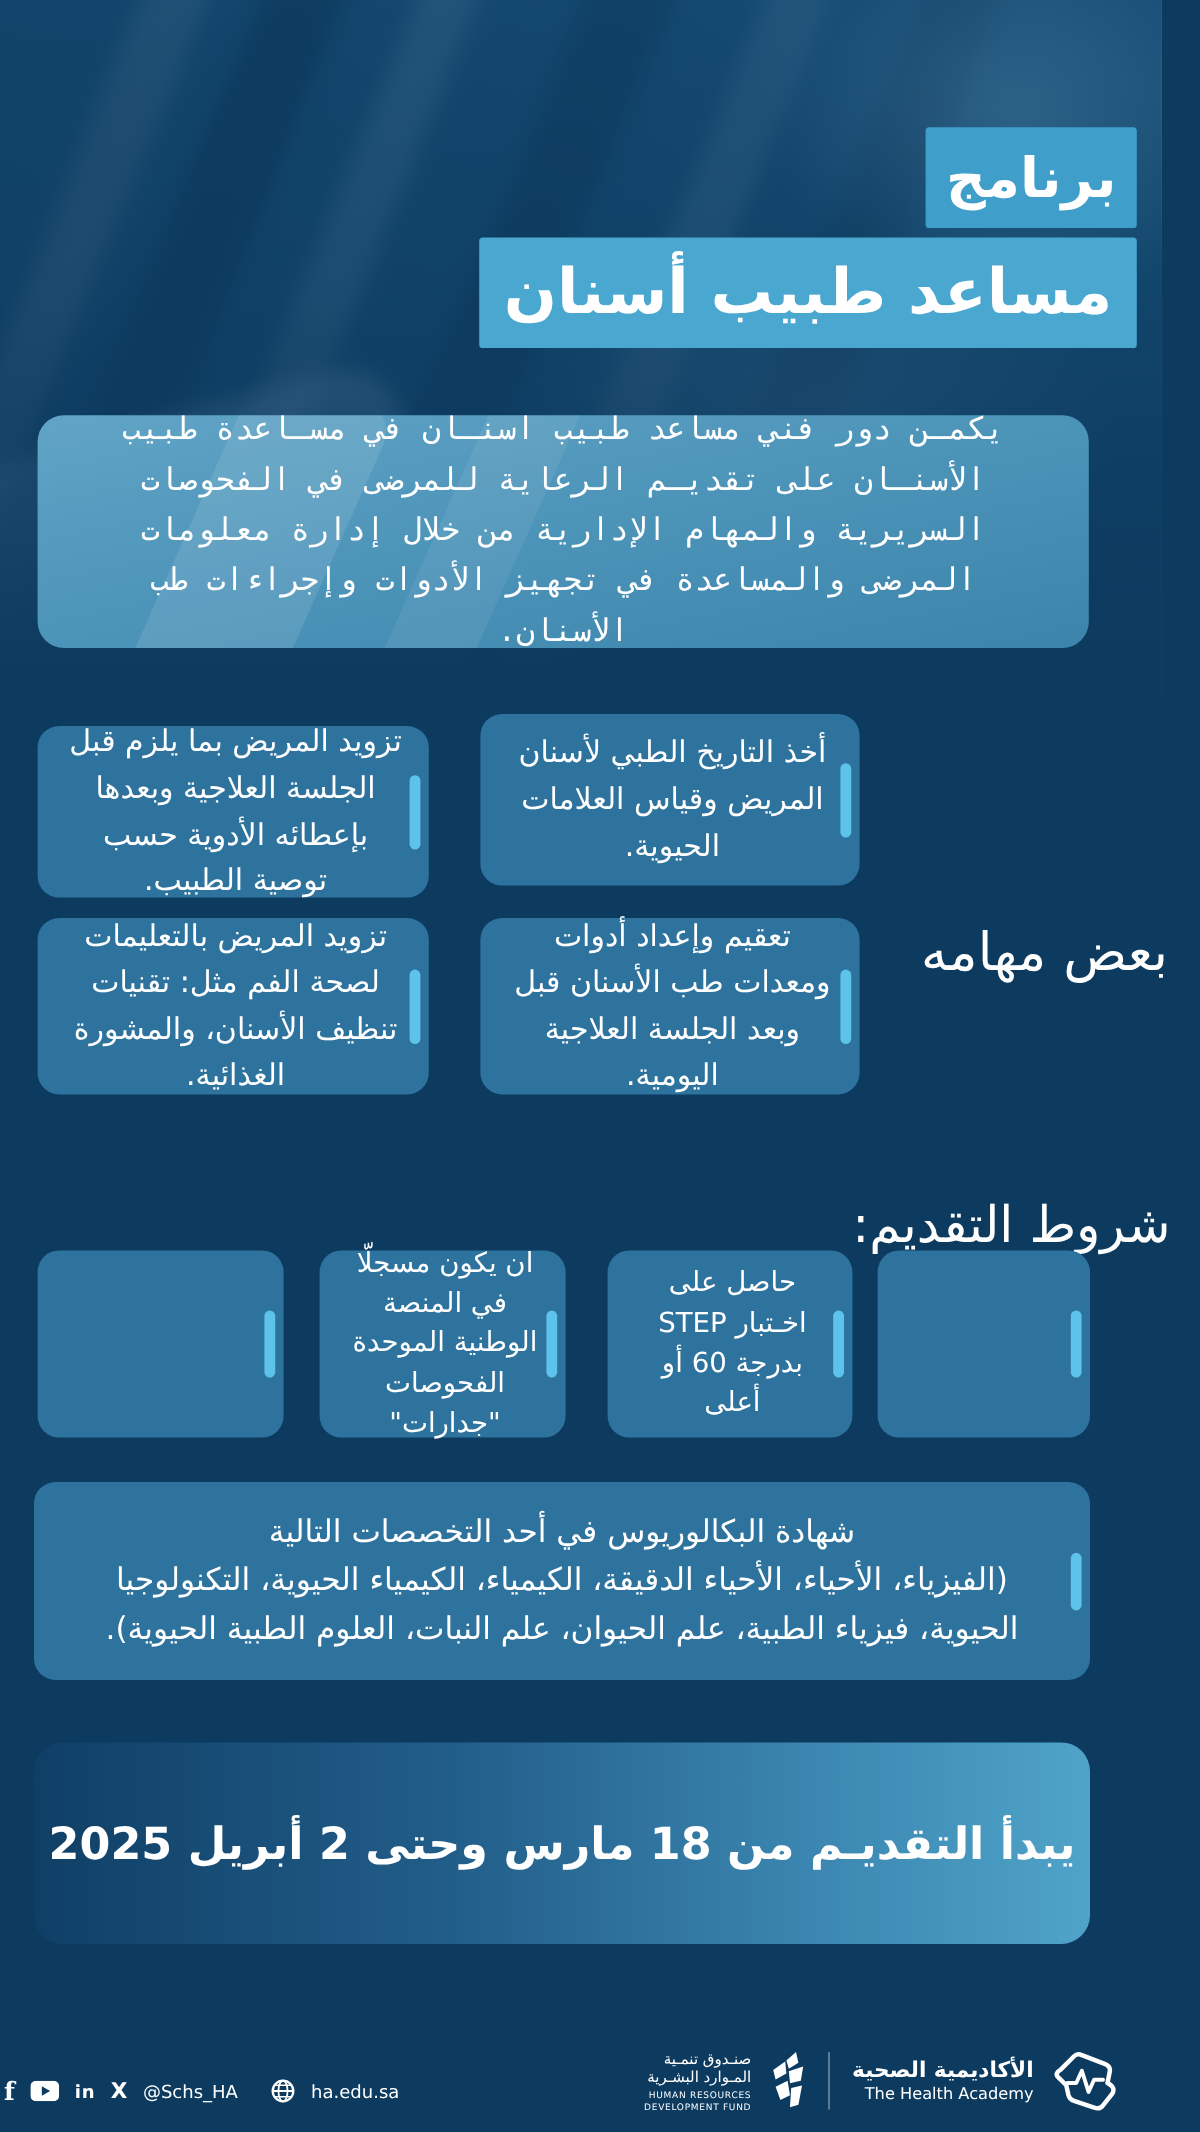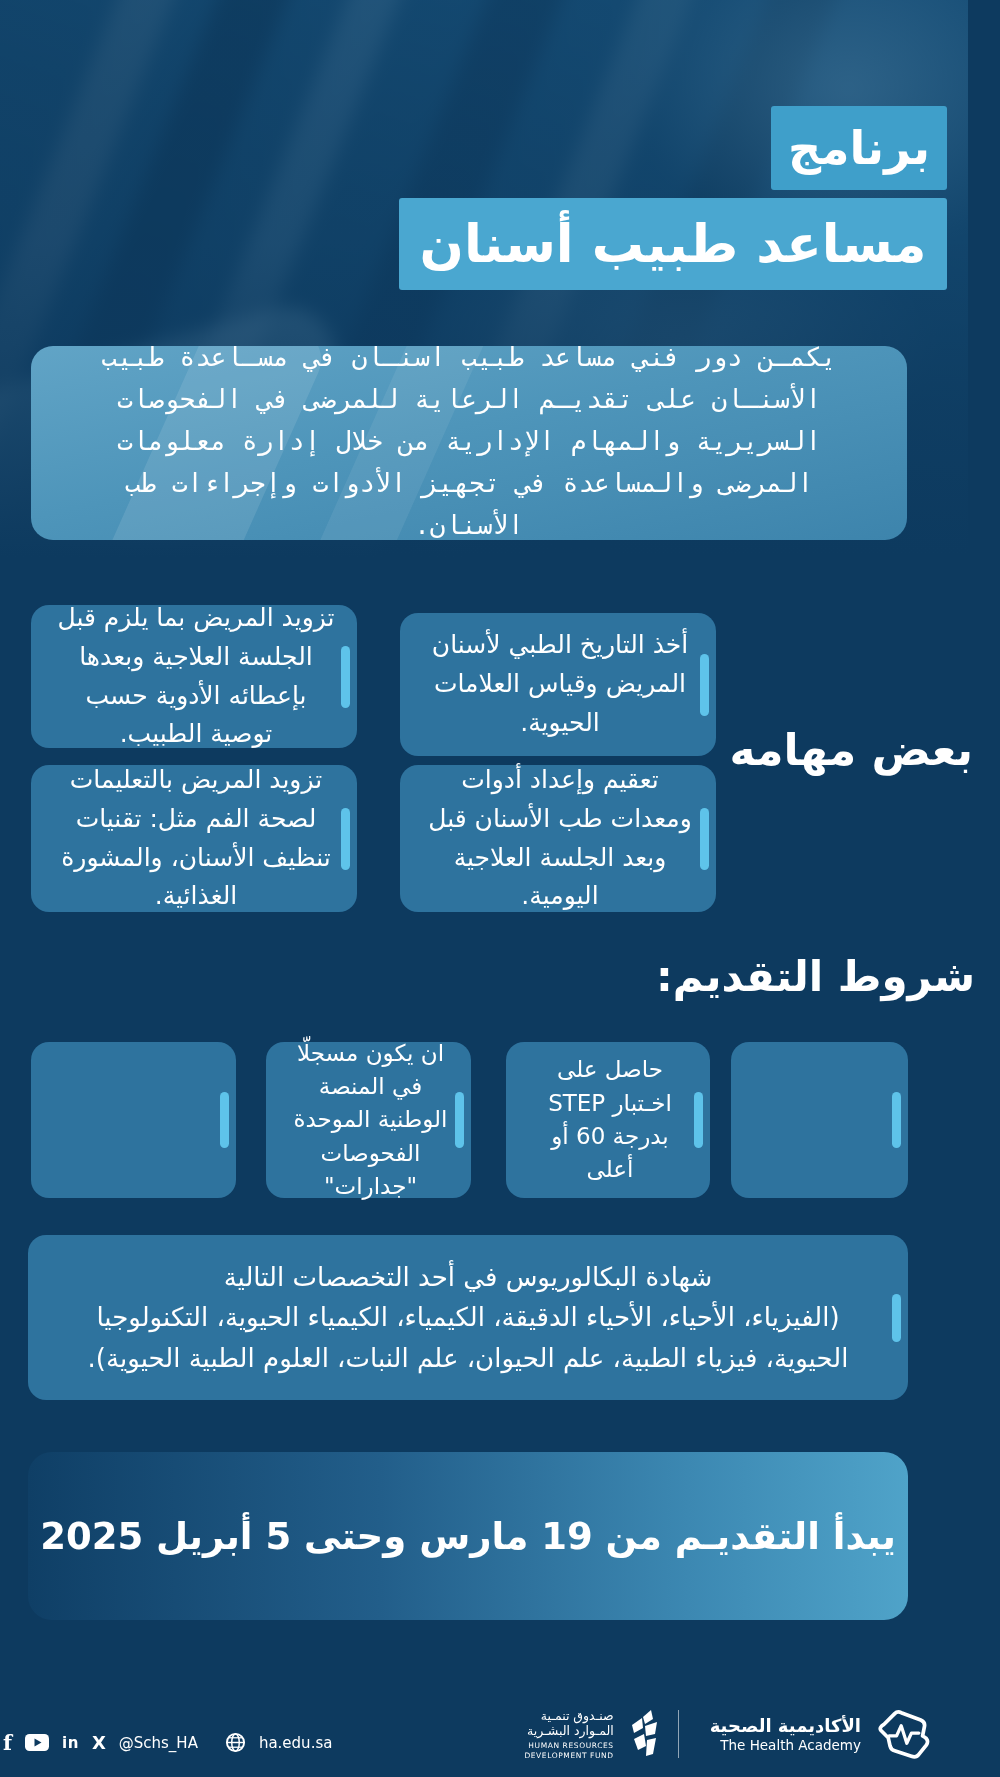--- a/index.html
+++ b/index.html
@@ -38,25 +38,25 @@
   .intro-card::after{content:"";position:absolute;left:330px;top:-60px;width:70px;height:340px;background:rgba(255,255,255,0.07);transform:rotate(24deg);border-radius:30px;}
   .intro-text{position:relative;font-size:26px;line-height:1.62;text-align:center;}
   
   .card{
     position:absolute;background:#2e739e;border-radius:18px;box-sizing:border-box;
     display:flex;align-items:center;justify-content:center;text-align:center;
     padding:10px 22px 10px 26px;
   }
   .card .pill{position:absolute;right:7px;top:50%;transform:translateY(-50%);width:9px;height:62px;border-radius:8px;background:#5ec3ea;}
   .task-card{width:316px;height:143px;font-size:25px;line-height:1.55;}
-  .tc0{left:432px;top:613px;}
+  .tc0{left:432px;top:595px;}
   .tc1{left:63px;top:605px;width:326px;}
   .tc2{left:432px;top:765px;height:147px;}
   .tc3{left:63px;top:765px;width:326px;height:147px;}
-  .section-heading{position:absolute;font-weight:bold;font-size:44px;line-height:1;white-space:nowrap;}
+  .section-heading{position:absolute;font-weight:normal;font-size:44px;line-height:1;white-space:nowrap;margin-top:44px;}
   .tasks-heading{right:27px;top:728px;}
   .conditions-heading{right:25px;top:956px;font-size:42px;}
   .cond-card{top:1042px;height:156px;font-size:23px;line-height:1.45;padding:8px 16px 8px 20px;}
   .cond-card .pill{height:56px;}
   .cc0{left:763px;width:177px;}
   .cc1{left:538px;width:204px;}
   .cc2{left:298px;width:205px;}
   .cc3{left:63px;width:205px;}
   .degree-card{left:60px;top:1235px;width:880px;height:165px;flex-direction:column;font-size:26px;line-height:1.55;padding:12px 40px;}
   .degree-card .pill{height:48px;}
@@ -74,21 +74,21 @@
   .fb{font-size:21px;font-family:"DejaVu Serif",serif;}
   .li{font-size:15px;letter-spacing:0.5px;}
   .xx{font-size:18px;}
   .handle{font-size:15px;}
   .site{font-size:15px;}
   .logos-row{position:absolute;right:36px;top:8px;display:flex;align-items:center;gap:15px;direction:ltr;}
   .hrdf-text{text-align:right;line-height:1.2;}
   .hrdf-ar{font-size:12.5px;}
   .hrdf-en{font-size:7.5px;letter-spacing:0.6px;line-height:1.3;margin-top:3px;}
   .logo-divider{width:1px;height:48px;background:rgba(255,255,255,0.55);margin:0 4px;}
-  .acad-text{text-align:right;line-height:1.25;margin-left:12px;}
+  .acad-text{text-align:right;line-height:1.25;}
   .acad-ar{font-size:18px;font-weight:bold;}
   .acad-en{font-size:13.5px;}
   svg{display:block;}
 </style>
 </head>
 <body>
 
 <div class="page">
 
   <div class="hero">
@@ -153,21 +153,21 @@
     <span class="pill"></span>
   </div>
 
   <div class="card degree-card">
     <div>شهادة البكالوريوس في أحد التخصصات التالية</div>
     <div>(الفيزياء، الأحياء، الأحياء الدقيقة، الكيمياء، الكيمياء الحيوية، التكنولوجيا الحيوية، فيزياء الطبية، علم الحيوان، علم النبات، العلوم الطبية الحيوية).</div>
     <span class="pill"></span>
   </div>
 
   <div class="banner">
-    <span>يبدأ التقديـم من 19 مارس وحتى 5 أبريل 2025</span>
+    <span>يبدأ التقديـم من 18 مارس وحتى 2 أبريل 2025</span>
   </div>
 
   <div class="footer">
     <div class="social-row">
       <span class="soc-ic fb">f</span>
       <span class="soc-ic">
         <svg width="24" height="17" viewBox="0 0 24 17">
             <rect width="24" height="17" rx="4.5" fill="#fff"></rect>
             <path d="M9.5 4.5 L16.5 8.5 L9.5 12.5 Z" fill="#0d3a5f"></path>
           </svg>

